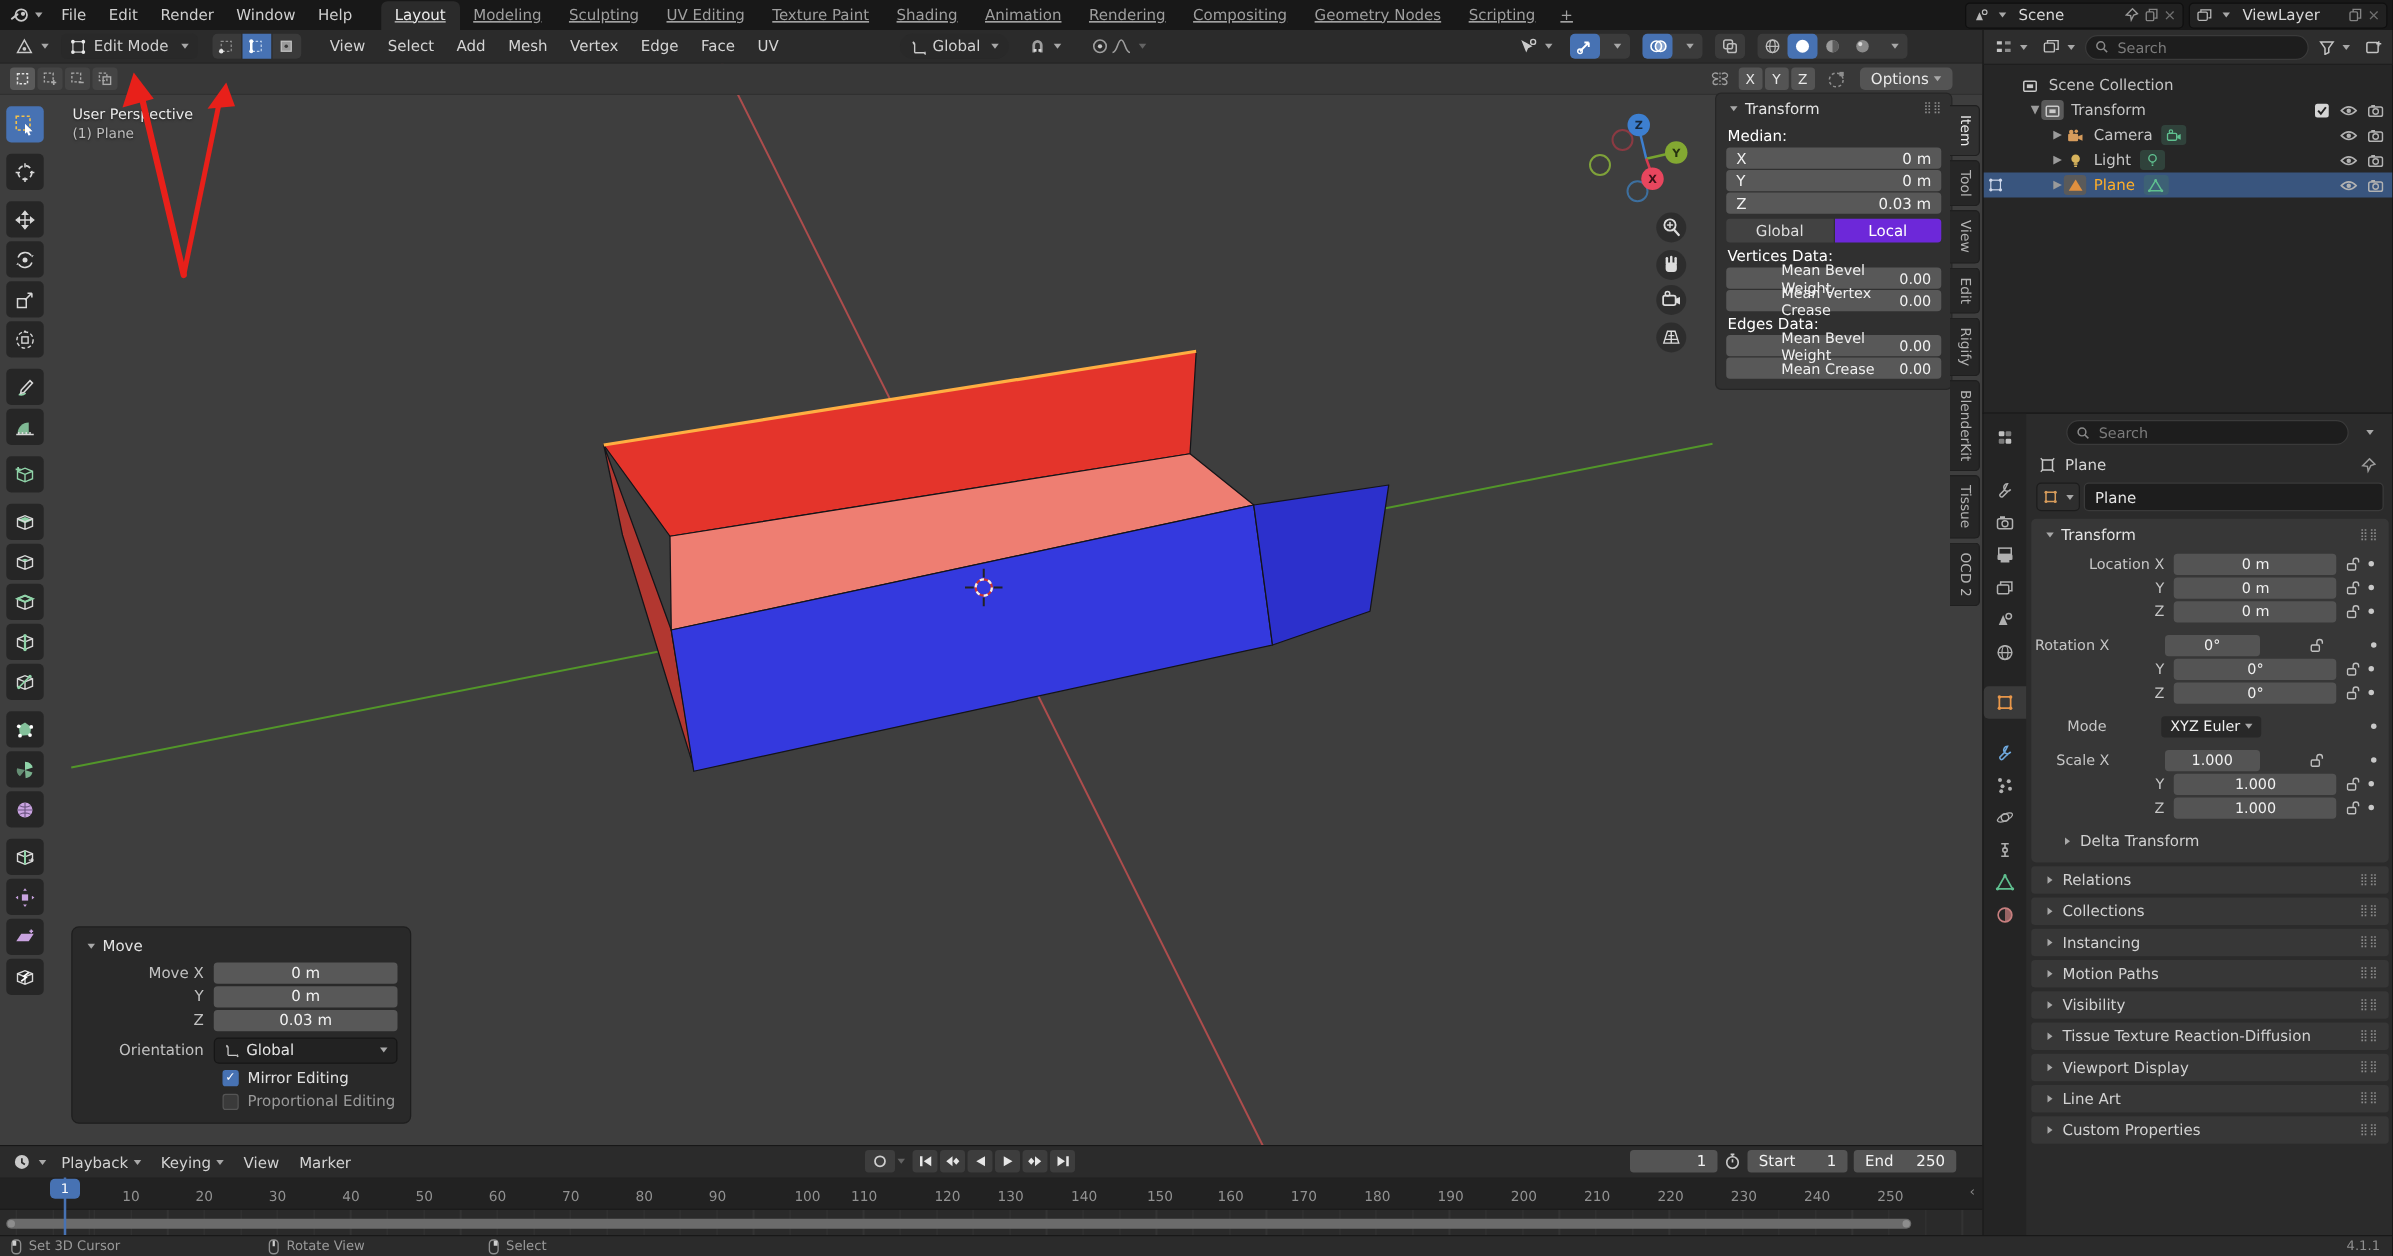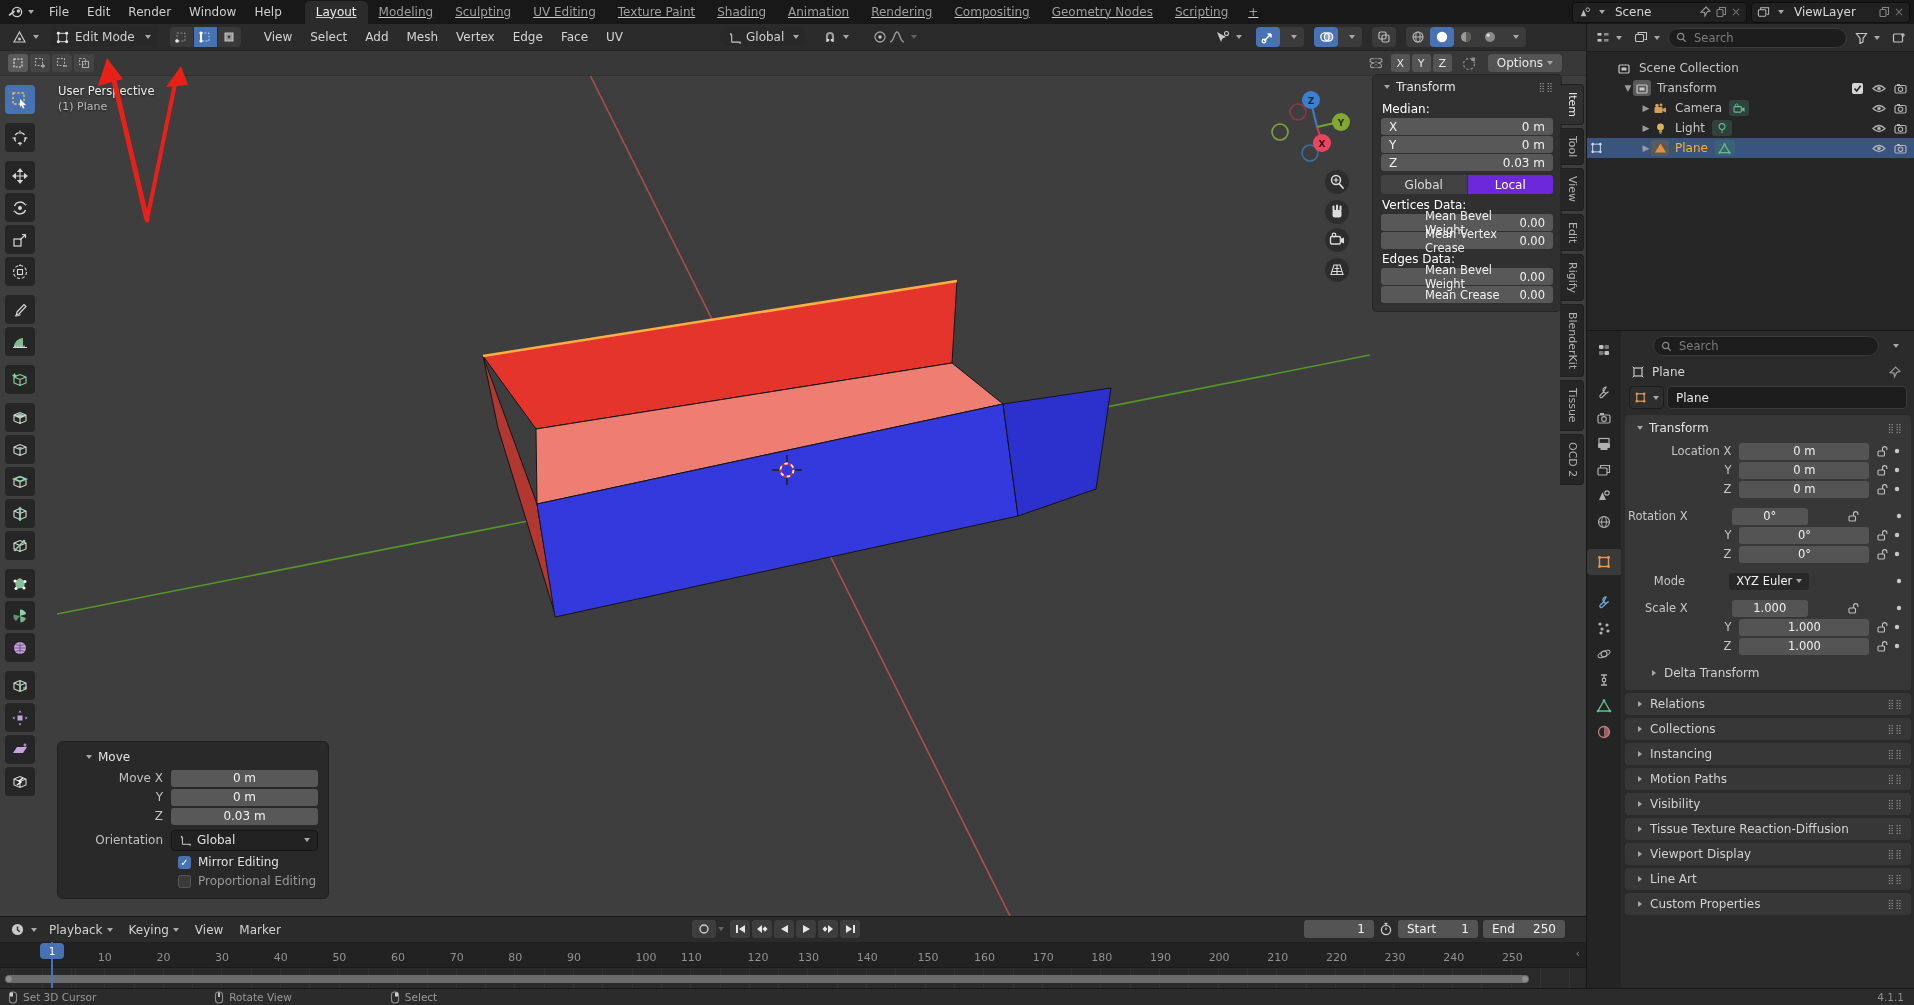--- a/index.html
+++ b/index.html
@@ -67,21 +67,21 @@
   .np-space .sp{flex:1;height:19px;display:flex;align-items:center;justify-content:center;background:#424242;color:#dddddd;}
   .np-space .sp:first-child{border-radius:3px 0 0 3px;}
   .np-space .sp:last-child{border-radius:0 3px 3px 0;}
   .np-space .sp.active{background:#6d28d9;color:#fff;}
   .dots{color:#8a8a8a;font-size:9px;letter-spacing:1px;margin-left:auto;}
   .ntabs{position:absolute;left:1560px;top:60px;width:24px;z-index:4;display:flex;flex-direction:column;gap:3px;}
   .ntab{writing-mode:vertical-rl;background:#262626;color:#b2b2b2;border-radius:0 4px 4px 0;padding:7px 4px;font-size:11px;border:1px solid #1f1f1f;border-left:none;}
   .ntab.active{background:#303030;color:#ececec;}
   
   .move-panel{position:absolute;left:57px;top:717px;width:270px;z-index:4;background:rgba(41,41,41,.96);border:1px solid #1e1e1e;border-radius:6px;padding:4px 0 10px;}
-  .mv-head{display:flex;align-items:center;gap:6px;height:22px;padding:0 24px;color:#e2e2e2;}
+  .mv-head{display:flex;align-items:center;gap:6px;height:22px;padding:0 8px;color:#e2e2e2;}
   .mv-row{display:flex;align-items:center;height:18px;margin:1px 10px 1px 0;}
   .mv-row .lab{width:105px;text-align:right;margin-right:8px;color:#c2c2c2;}
   .mv-row .fld{flex:1;background:#585858;border-radius:3px;height:17px;display:flex;align-items:center;justify-content:center;color:#f1f1f1;}
   .mv-orient{display:flex;align-items:center;height:20px;margin:5px 10px 2px 0;}
   .mv-orient .lab{width:105px;text-align:right;margin-right:8px;color:#c2c2c2;}
   .mv-orient .dd{flex:1;background:#222;border:1px solid #161616;border-radius:4px;height:19px;display:flex;align-items:center;gap:6px;padding:0 7px;color:#e3e3e3;}
   .mv-check{display:flex;align-items:center;gap:7px;margin:5px 0 0 120px;}
   .cbox{width:13px;height:13px;border-radius:2.5px;background:#3a3a3a;border:1px solid #555;box-sizing:border-box;
         display:flex;align-items:center;justify-content:center;font-size:10px;color:#fff;}
   .cbox.checked{background:#4772b3;border-color:#4772b3;}

